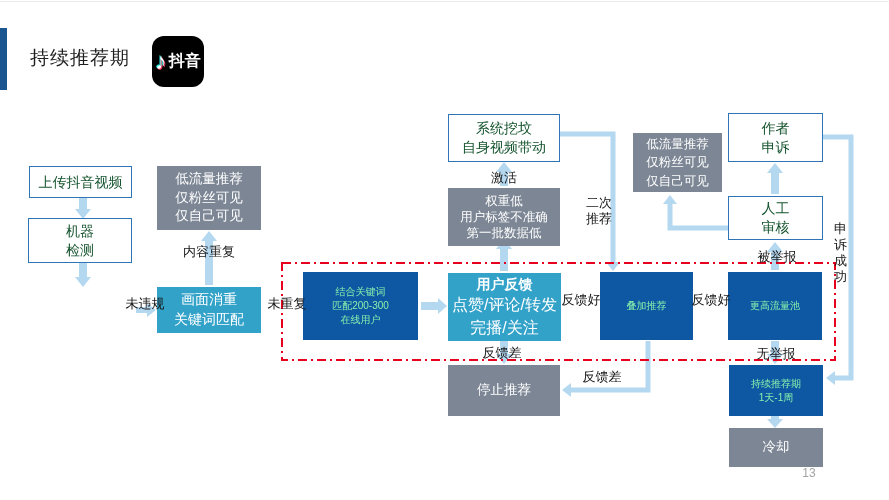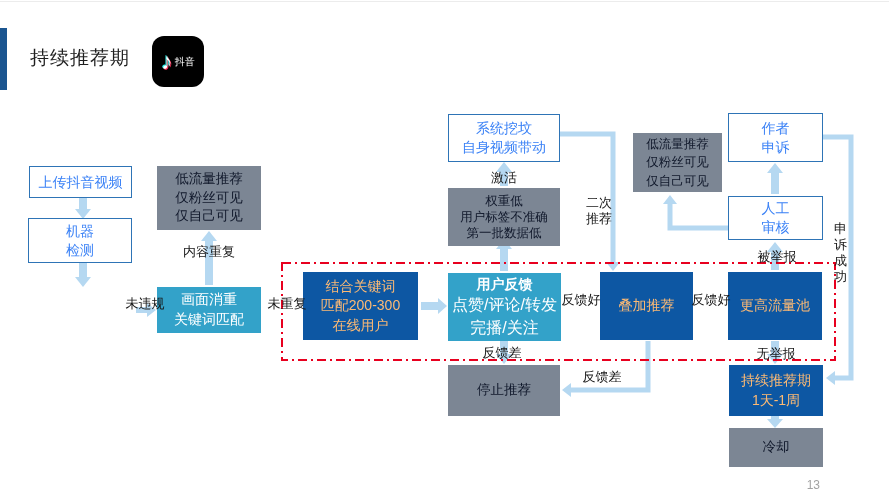--- a/index.html
+++ b/index.html
@@ -6,30 +6,30 @@
   .slide{
     position:relative;width:889px;height:500px;background:#ffffff;overflow:hidden;
     font-family:"Liberation Sans","DejaVu Sans",sans-serif;
   }
   .topline{position:absolute;left:0;top:1px;width:889px;height:1px;background:#ececec;}
   .navybar{position:absolute;left:0;top:28px;width:7px;height:62px;background:#1b5590;}
   .title{position:absolute;left:30px;top:45px;font-size:19px;font-weight:500;color:#1f1f1f;letter-spacing:1px;}
   .logo{position:absolute;left:152px;top:36px;width:52px;height:51px;background:#000;border-radius:12px;
         display:flex;align-items:center;justify-content:center;gap:2px;z-index:2;}
   .logo .note{color:#fff;font-size:23px;line-height:1;text-shadow:-1px -1px 0 #2af0ea,1px 1px 0 #fe2c55;}
-  .logo .logotxt{color:#fff;font-size:10px;font-weight:400;}
+  .logo .logotxt{color:#fff;font-size:16px;font-weight:700;}
   svg.layer{position:absolute;left:0;top:0;z-index:1;}
   .node{
     position:absolute;z-index:2;display:flex;flex-direction:column;align-items:center;justify-content:center;
     text-align:center;white-space:pre-line;box-sizing:border-box;
   }
-  .white{background:#fff;border:1.5px solid #2e74b6;color:#3b82f6;font-size:14px;line-height:1.35;}
+  .white{background:#fff;border:1.5px solid #2e74b6;color:#14532d;font-size:14px;line-height:1.35;}
   .teal{background:#33a2c9;color:#fff;font-size:14px;line-height:1.4;}
-  .dark{background:#0d57a3;color:#fdba74;font-size:14px;line-height:1.4;}
-  .gray{background:#7c8694;color:#0f172a;font-size:13.5px;line-height:1.4;}
+  .dark{background:#0d57a3;color:#86efac;font-size:10px;line-height:1.4;}
+  .gray{background:#7c8694;color:#ffffff;font-size:13.5px;line-height:1.4;}
   .fb-title{font-weight:700;font-size:14px;text-align:center;}
   .fb-body{font-size:16px;line-height:1.4;white-space:pre-line;}
   .lbl{
     position:absolute;z-index:3;color:#161616;font-size:13px;font-weight:500;
     text-align:center;white-space:pre-line;line-height:16px;
   }
   .vert{word-break:break-all;}
   .pagenum{position:absolute;z-index:3;color:#a3a3a3;font-size:12px;}
 </style>
 </head>
@@ -131,14 +131,14 @@
   <div class="lbl" style="left:583px;top:195px;width:32px">二次
 推荐</div>
   <div class="lbl" style="left:560px;top:292px;width:42px">反馈好</div>
   <div class="lbl" style="left:691px;top:292px;width:40px">反馈好</div>
   <div class="lbl" style="left:481px;top:345px;width:42px">反馈差</div>
   <div class="lbl" style="left:581px;top:369px;width:42px">反馈差</div>
   <div class="lbl" style="left:756px;top:249px;width:42px">被举报</div>
   <div class="lbl" style="left:755px;top:346px;width:42px">无举报</div>
   <div class="lbl vert" style="left:833px;top:221px;width:15px">申诉成功</div>
 
-  <div class="pagenum" style="left:798px;top:478px;width:22px;text-align:right">13</div>
+  <div class="pagenum" style="left:798px;top:466px;width:22px;text-align:center">13</div>
 </div>
 
 </body></html>

